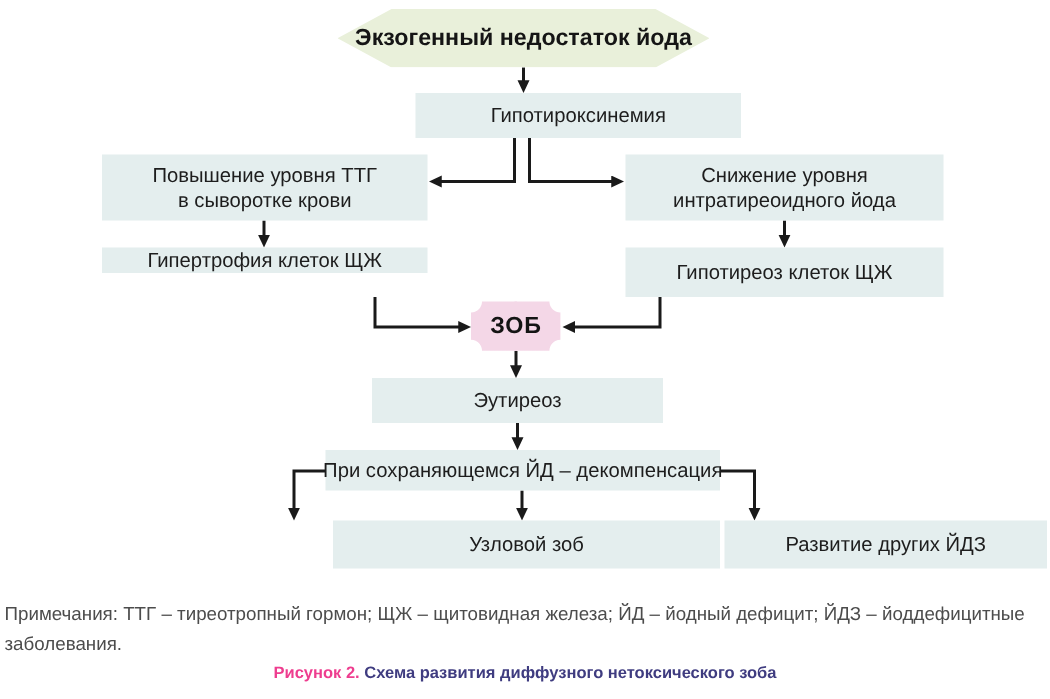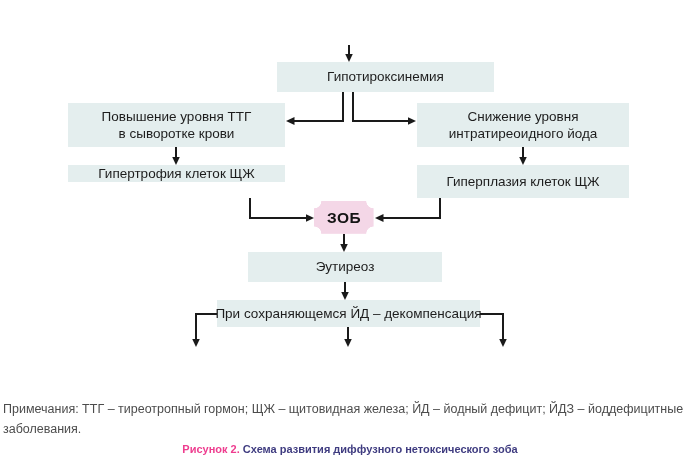--- a/index.html
+++ b/index.html
@@ -73,57 +73,66 @@
       <polyline points="250,198 250,218 306,218" marker-end="url(#ah)"></polyline>
       <polyline points="440,198 440,218 383,218" marker-end="url(#ah)"></polyline>
       <polyline points="344,234 344,244" marker-end="url(#ah)"></polyline>
       <polyline points="345,282 345,292" marker-end="url(#ah)"></polyline>
       <polyline points="348,327 348,339" marker-end="url(#ah)"></polyline>
       <polyline points="217,314 196,314 196,339" marker-end="url(#ah)"></polyline>
       <polyline points="480,314 503,314 503,339" marker-end="url(#ah)"></polyline>
     </g>
   </svg>
 
+  <div class="node hexagon" style="left:225px;top:6px;width:248px;height:39px;">
+    <span>Экзогенный недостаток йода</span>
+  </div>
 
   <div class="node box" style="left:240px;top:62px;width:217px;height:30px;margin-left:37px;">
     <span>Гипотироксинемия</span>
   </div>
 
   <div class="node box" style="left:68px;top:103px;width:217px;height:44px;">
     <span>Повышение уровня ТТГ</span>
     <span>в сыворотке крови</span>
   </div>
 
   <div class="node box" style="left:417px;top:103px;width:212px;height:44px;">
     <span>Снижение уровня</span>
     <span>интратиреоидного йода</span>
   </div>
 
   <div class="node box" style="left:68px;top:165px;width:217px;height:17px;">
     <span>Гипертрофия клеток ЩЖ</span>
   </div>
 
   <div class="node box" style="left:417px;top:165px;width:212px;height:33px;">
-    <span>Гиперплазия клеток ЩЖ</span>
+    <span>Гипотиреоз клеток ЩЖ</span>
   </div>
 
   <div class="node badge" style="left:314px;top:201px;width:60px;height:33px;">
     <span>ЗОБ</span>
   </div>
 
   <div class="node box" style="left:248px;top:252px;width:194px;height:30px;">
     <span>Эутиреоз</span>
   </div>
 
   <div class="node box nowrap" style="left:217px;top:300px;width:263px;height:27px;">
     <span>При сохраняющемся ЙД – декомпенсация</span>
   </div>
 
 
+  <div class="node box" style="left:222px;top:347px;width:258px;height:32px;">
+    <span>Узловой зоб</span>
+  </div>
 
+  <div class="node box" style="left:483px;top:347px;width:215px;height:32px;">
+    <span>Развитие других ЙДЗ</span>
+  </div>
 
   <div class="notes">
     <div>Примечания: ТТГ – тиреотропный гормон; ЩЖ – щитовидная железа; ЙД – йодный дефицит; ЙДЗ – йоддефицитные</div>
     <div>заболевания.</div>
   </div>
 
   <div class="caption">
     <span class="cap-label">Рисунок 2.</span><span class="cap-text"> Схема развития диффузного нетоксического зоба</span>
   </div>
 

